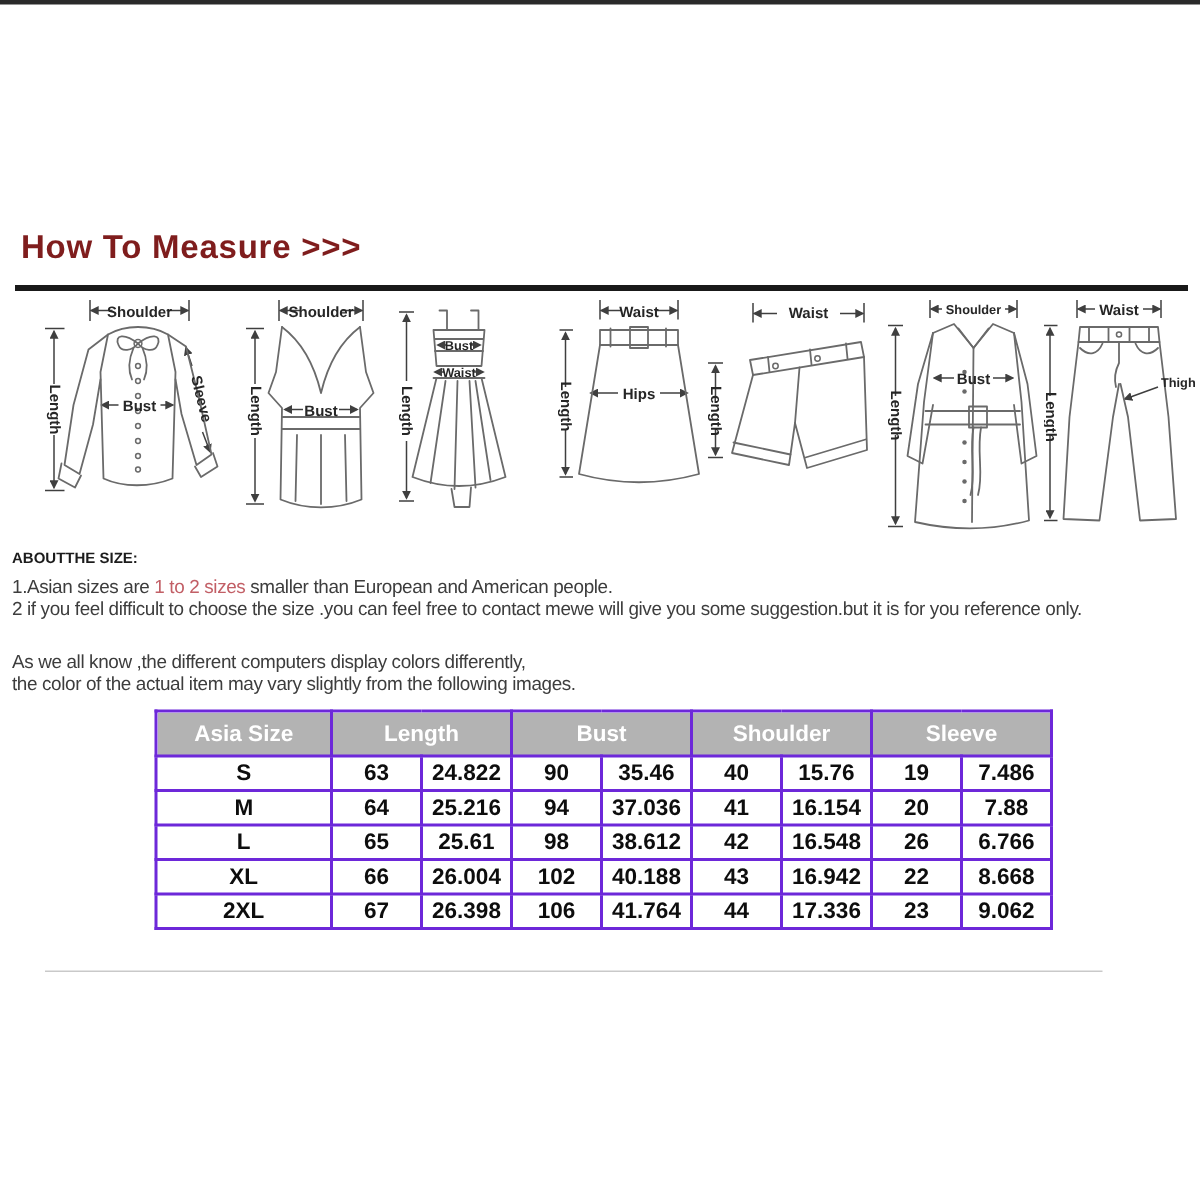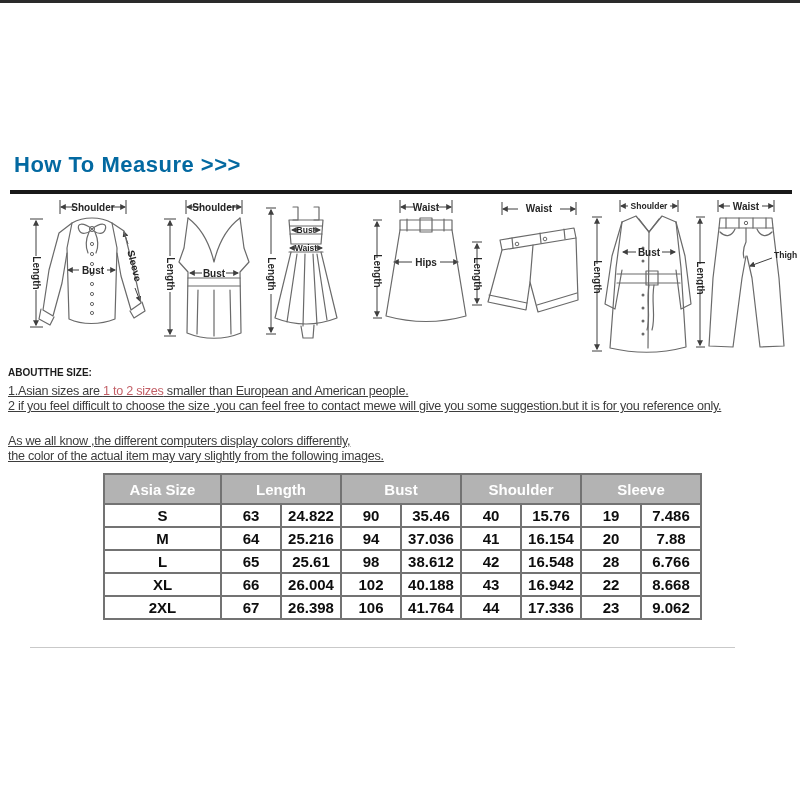--- a/index.html
+++ b/index.html
@@ -1,38 +1,38 @@
 <!DOCTYPE html>
 <html><head>
 <meta charset="utf-8">
 <style>
   html,body{width:800px;height:800px;margin:0;overflow:hidden;background:#fff;
     font-family:"Liberation Sans",sans-serif;}
   .page{position:relative;width:800px;height:800px;background:#fff;}
   .top-line{position:absolute;left:0;top:0;width:800px;height:3px;background:#2a2a2a;}
   .title{position:absolute;left:14px;top:152px;margin:0;font-size:22px;font-weight:bold;
-    color:#0369a1;letter-spacing:.5px;}
+    color:#7f1d1d;letter-spacing:.5px;}
   .title-rule{position:absolute;left:10px;top:190px;width:782px;height:4px;background:#191919;}
   .diagrams{position:absolute;left:0;top:198px;width:800px;height:168px;}
   .garm{position:absolute;top:0;}
   .dim line{stroke:#3f3f3f;stroke-width:1;}
   .outline path,.outline rect{stroke:#6a6a6a;fill:none;stroke-width:1.2;
     stroke-linejoin:round;stroke-linecap:round;}
   .outline circle{stroke:#6a6a6a;fill:none;stroke-width:1;}
   .outline circle.btn{fill:#6a6a6a;stroke:none;}
   .dlabel{font:bold 10px "Liberation Sans",sans-serif;fill:#262626;}
   .dlabel-sm{font:bold 8.5px "Liberation Sans",sans-serif;fill:#262626;}
   .sec-title{position:absolute;left:8px;font-size:10px;font-weight:bold;color:#1c1c1c;
     white-space:nowrap;}
   .txt-line{position:absolute;left:8px;font-size:12.6px;color:#3d3d3d;letter-spacing:-.25px;
-    white-space:nowrap;text-decoration:underline;}
+    white-space:nowrap;}
   .red{color:#c25f66;}
   table.size{position:absolute;left:103px;top:473px;border-collapse:collapse;
     table-layout:fixed;background:#fff;}
-  table.size th,table.size td{border:2px solid #737373;text-align:center;
+  table.size th,table.size td{border:2px solid #6d28d9;text-align:center;
     vertical-align:middle;padding:0;overflow:hidden;}
   tr.grp th{background:#b3b3b3;color:#fff;font-size:15px;font-weight:bold;height:28px;}
   tr.unit th{background:#b3b3b3;color:#fff;font-size:14px;font-weight:bold;height:24px;}
   table.size td{font-size:15px;font-weight:bold;color:#0d0d0d;height:21px;}
   .below-line{position:absolute;left:30px;top:647px;width:705px;height:1px;background:#c9c9c9;}
 </style>
 </head>
 <body>
 
 <div class="page">
@@ -302,21 +302,21 @@
       <td>7.88</td>
     </tr>
     <tr>
       <td>L</td>
       <td>65</td>
       <td>25.61</td>
       <td>98</td>
       <td>38.612</td>
       <td>42</td>
       <td>16.548</td>
-      <td>28</td>
+      <td>26</td>
       <td>6.766</td>
     </tr>
     <tr>
       <td>XL</td>
       <td>66</td>
       <td>26.004</td>
       <td>102</td>
       <td>40.188</td>
       <td>43</td>
       <td>16.942</td>

